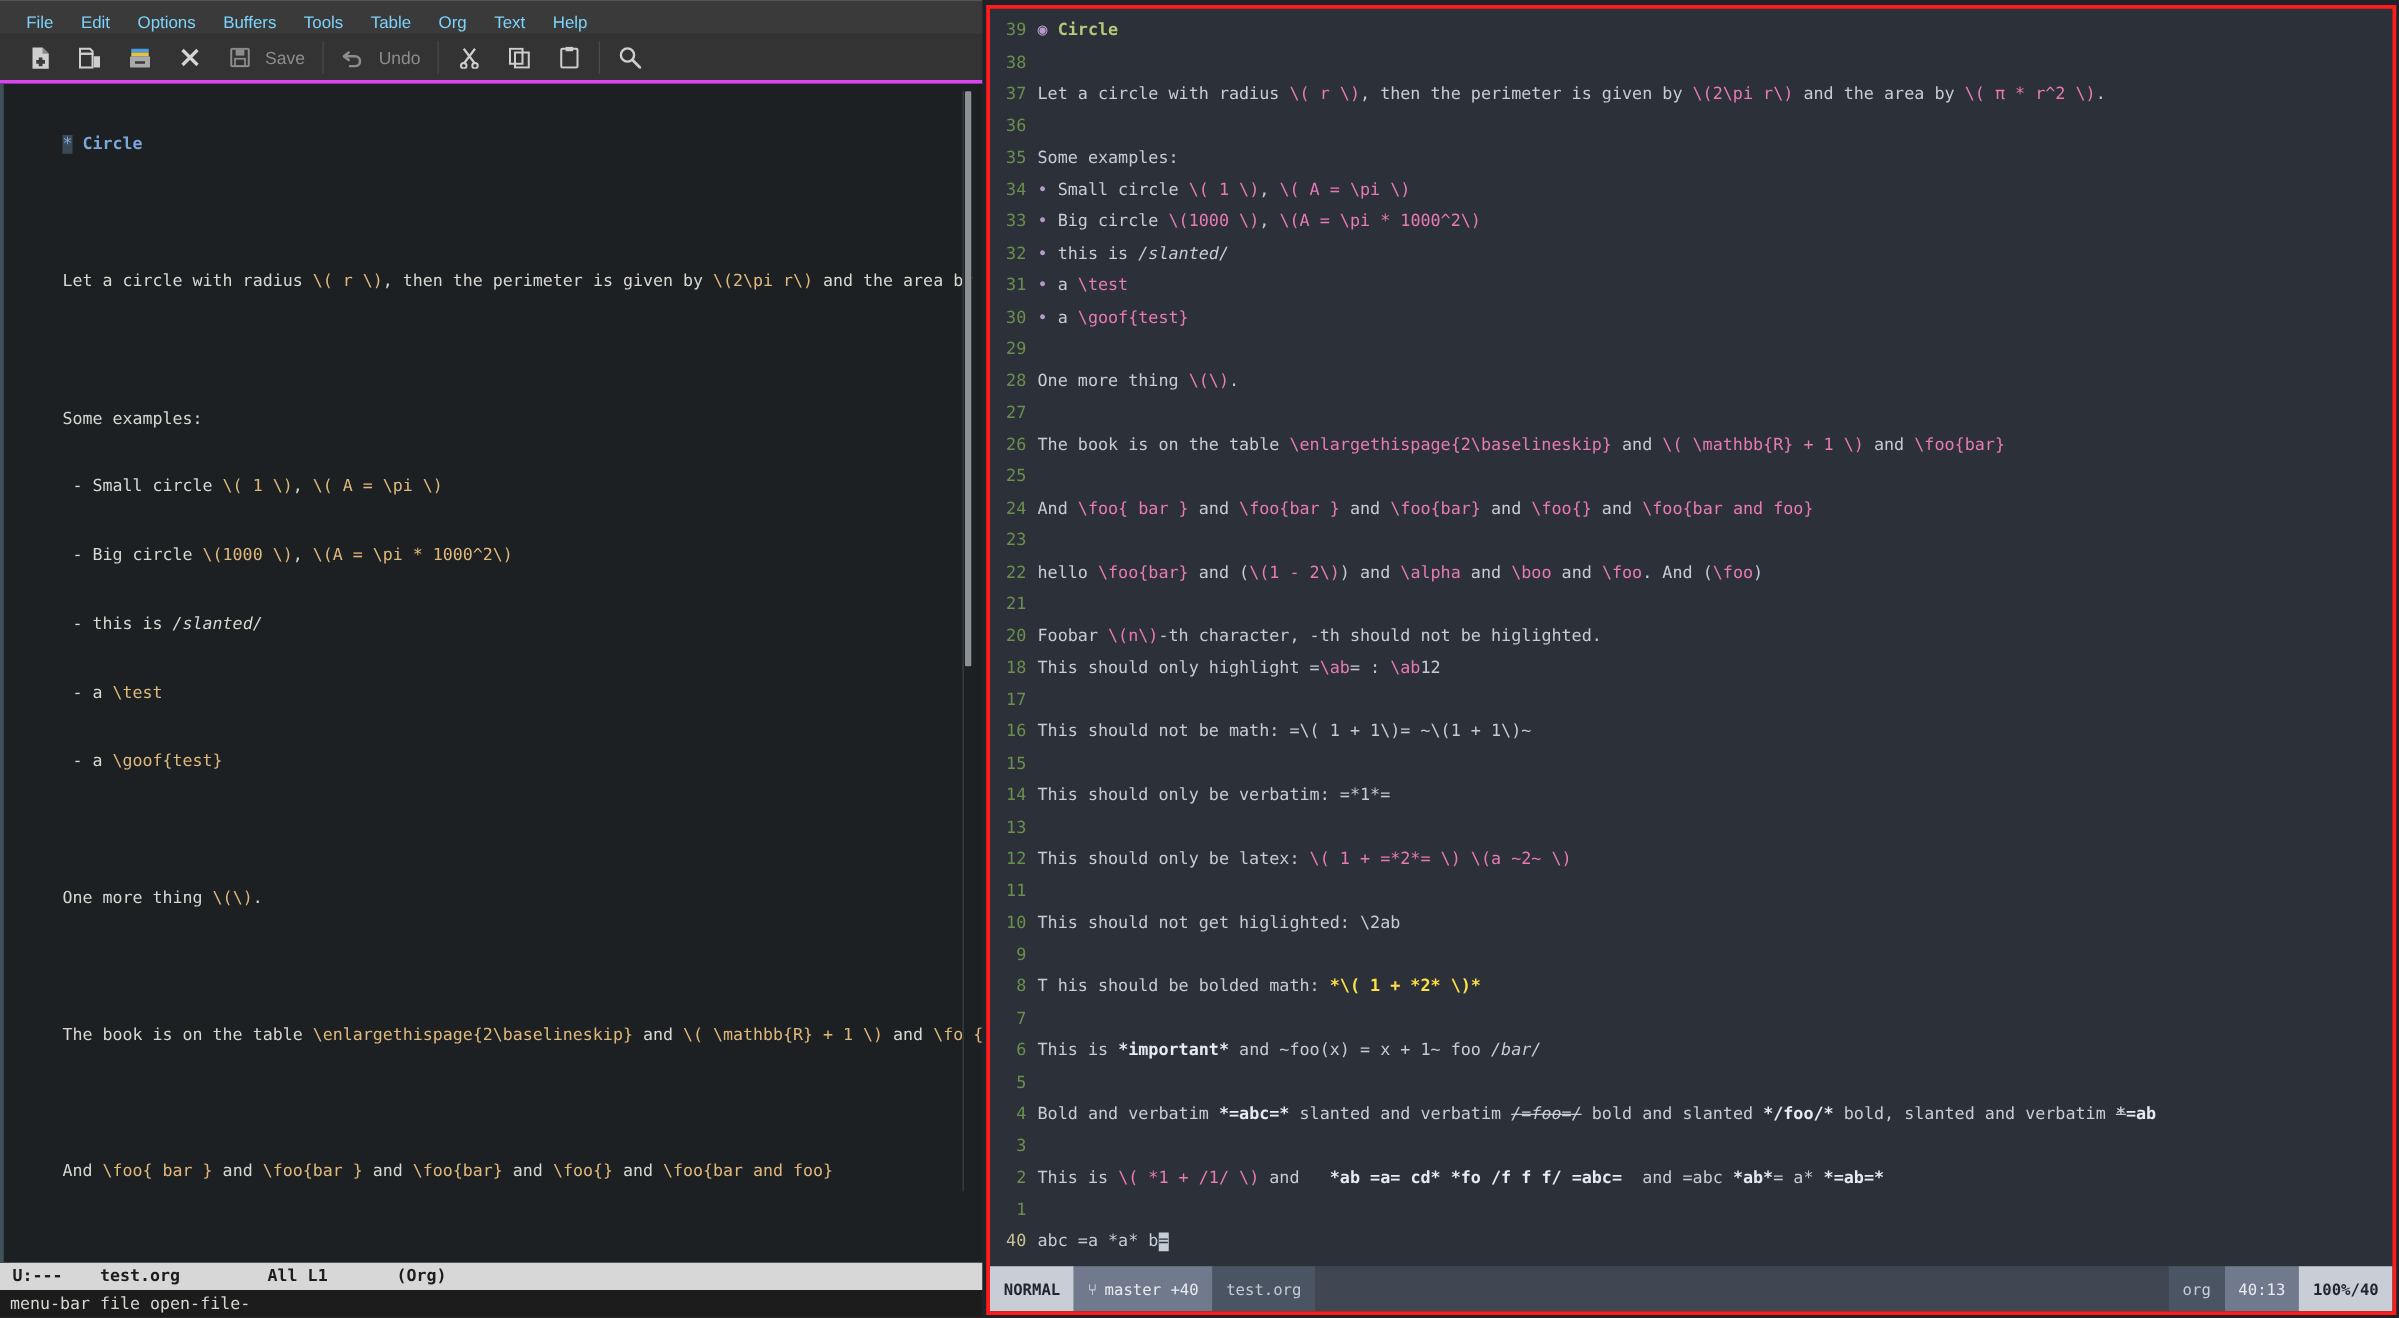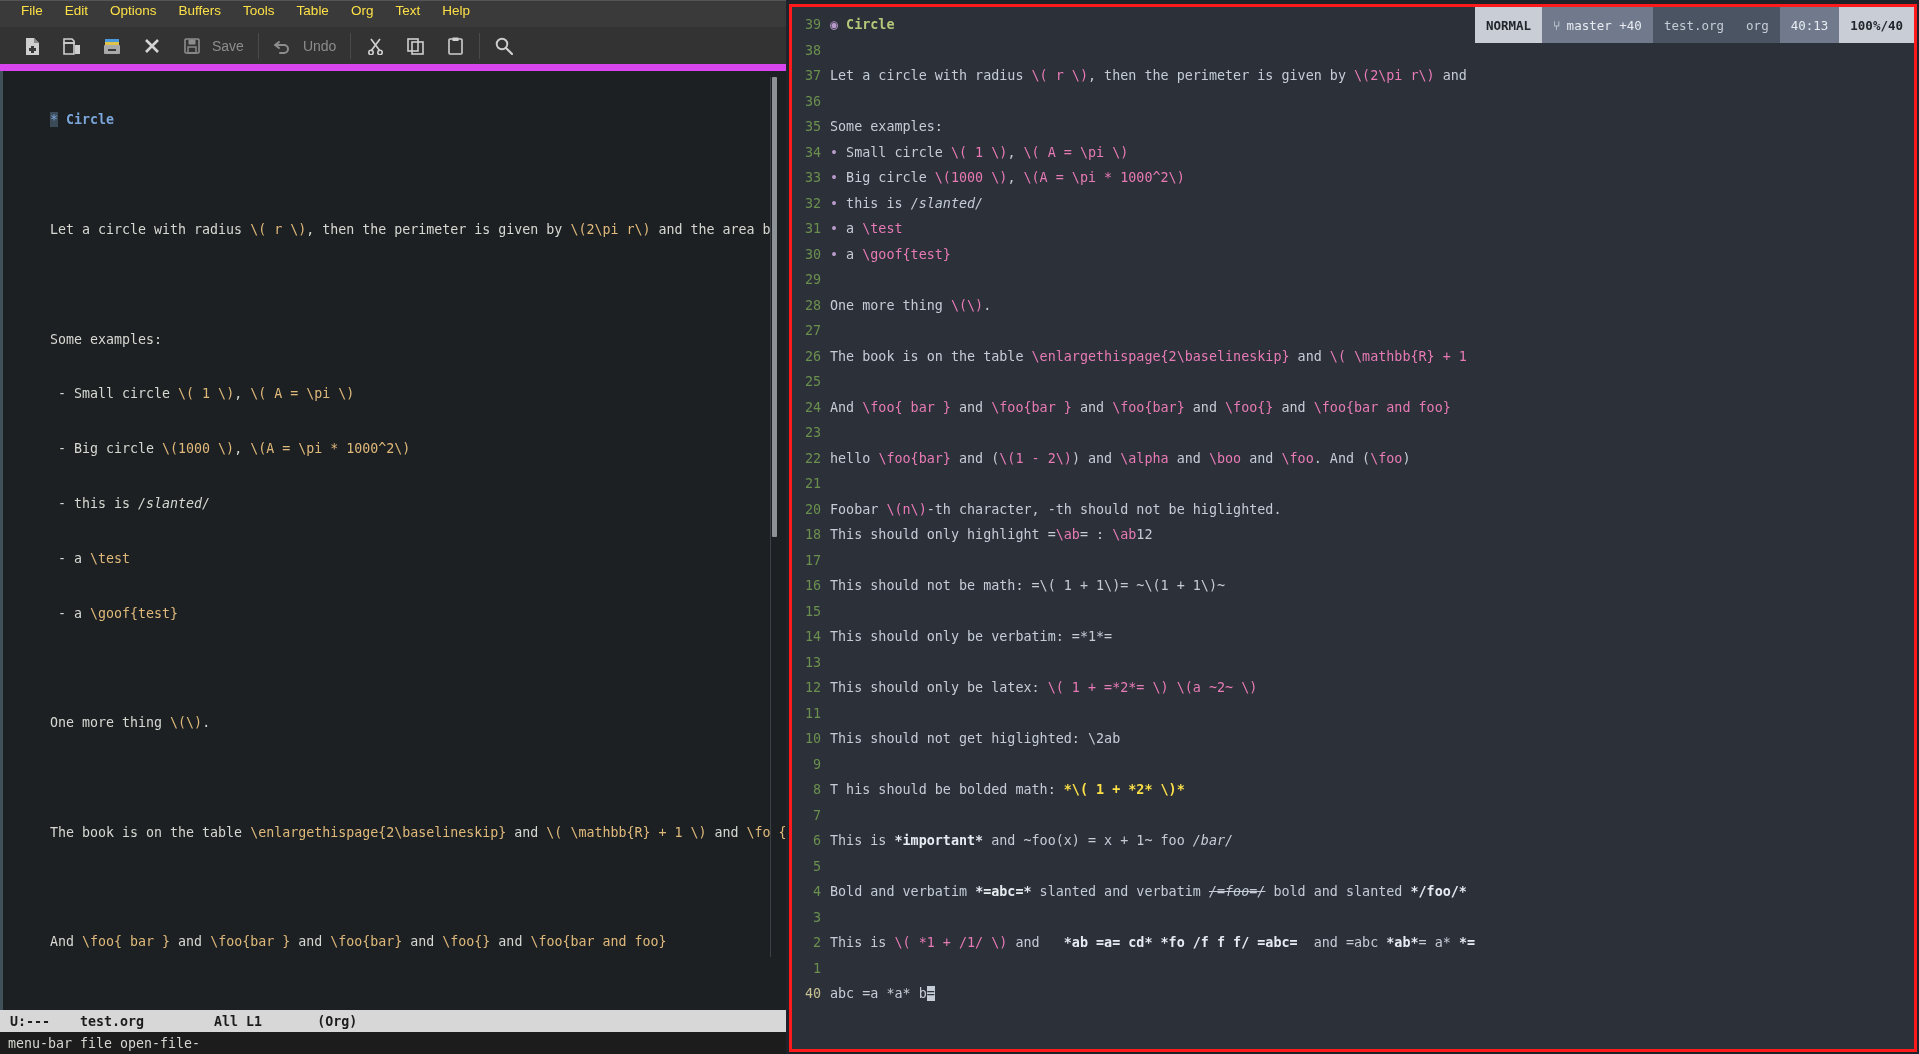--- a/index.html
+++ b/index.html
@@ -14,29 +14,29 @@
 
   
   .emacs{
     position:relative;width:786px;height:1054px;
     background:#3a3a3a;box-sizing:border-box;
     display:flex;flex-direction:column;
     border-top:1px solid #555;
   }
   .menubar{
     height:26px;min-height:26px;background:#3a3a3a;
-    display:flex;align-items:flex-start;padding-left:10px;gap:0px;
-    font-family:"Liberation Sans",sans-serif;font-size:13.5px;color:#fde047;
+    display:flex;align-items:flex-end;padding-left:10px;gap:0px;
+    font-family:"Liberation Sans",sans-serif;font-size:13.5px;color:#7dd3fc;
     border-bottom:1px solid #323232;
   }
   .menubar .mi{padding:2px 11px;cursor:default;white-space:nowrap;}
   .toolbar{
     height:36px;min-height:36px;background:#333333;
     display:flex;align-items:center;padding-left:12px;gap:0;
-    border-bottom:7px solid #d946ef;
+    border-bottom:3px solid #d946ef;
   }
   .tb{width:40px;height:32px;display:flex;align-items:center;justify-content:center;}
   .tb svg{display:block;}
   .tbsep{width:1px;height:26px;background:#4a4a4a;margin:0 4px;}
   .tblabel{color:#8d8d8d;font-family:"Liberation Sans",sans-serif;font-size:14px;padding-right:10px;}
   .tbgrp{display:flex;align-items:center;}
 
   .ebufwrap{flex:1;position:relative;background:#1c2023;overflow:hidden;display:flex;gap:38px;}
   .efringe{width:8px;background:#1c2023;border-left:3px solid #3f5159;box-sizing:border-box;}
   .etext{
@@ -70,21 +70,21 @@
 
   
   .nvimouter{
     position:relative;width:1133px;height:1054px;background:#1f2329;
     box-sizing:border-box;padding:4px 2px 2px 3px;
   }
   .nvim{
     position:relative;width:100%;height:100%;
     background:#2b3039;box-sizing:border-box;
     border:3px solid #ff1b1b;
-    display:flex;flex-direction:row;overflow:hidden;
+    display:flex;flex-direction:column;overflow:hidden;
   }
   .nbufwrap{flex:1;overflow:hidden;position:relative;padding-top:5px;}
   .nline{height:25.5px;display:flex;align-items:center;white-space:pre;font-size:13.4px;}
   .nnum{
     width:38px;min-width:38px;text-align:right;padding-right:9px;
     color:#6b8f4e;box-sizing:border-box;user-select:none;
   }
   .nnum.cur{color:#c8c093;}
   .ncontent{color:#c6ccd6;}
 

